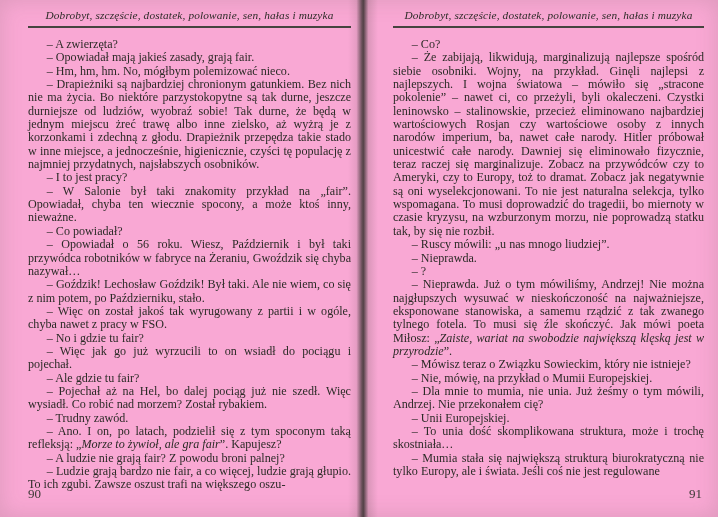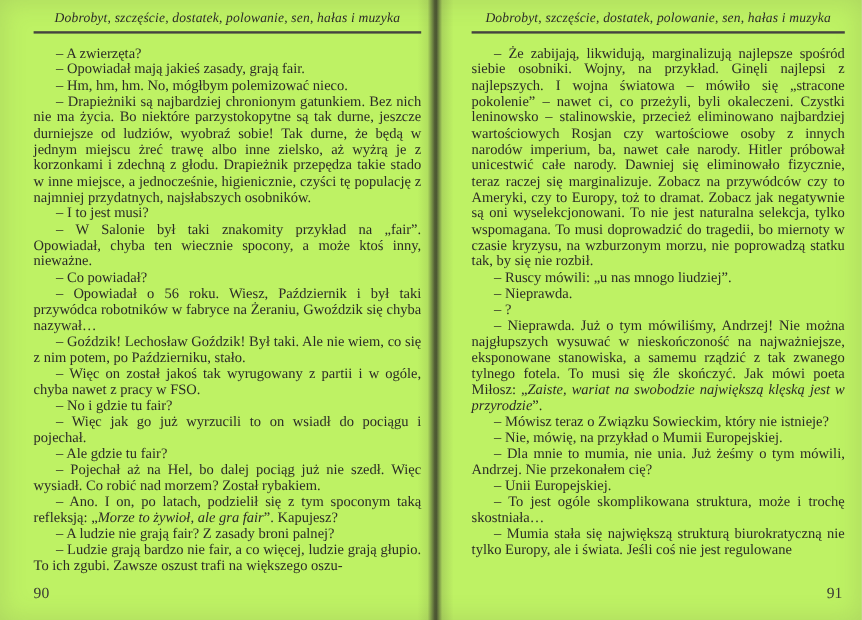--- a/index.html
+++ b/index.html
@@ -3,21 +3,21 @@
 <meta charset="utf-8">
 <style>
   html, body { margin: 0; padding: 0; }
   body { background: #e8e6e0; }
 
   .book {
     position: relative;
     width: 718px;
     height: 517px;
     display: flex;
-    background: #bef264;
+    background: #f9a8d4;
     font-family: "Liberation Serif", "DejaVu Serif", serif;
     color: #2c2b27;
     box-shadow: inset 0 0 22px rgba(90, 84, 70, 0.18);
     overflow: hidden;
   }
 
   .page {
     width: 359px;
     height: 517px;
     position: relative;
@@ -85,53 +85,55 @@
   <div class="page left">
     <div class="page-header">
       <div class="header-text">Dobrobyt, szczęście, dostatek, polowanie, sen, hałas i muzyka</div>
       <div class="header-rule"></div>
     </div>
     <div class="page-body">
         <p class="para"><span>– A zwierzęta?</span></p>
         <p class="para"><span>– Opowiadał mają jakieś zasady, grają fair.</span></p>
         <p class="para"><span>– Hm, hm, hm. No, mógłbym polemizować nieco.</span></p>
         <p class="para"><span>– Drapieżniki są najbardziej chronionym gatunkiem. Bez nich nie ma życia. Bo niektóre parzystokopytne są tak durne, jeszcze durniejsze od ludziów, wyobraź sobie! Tak durne, że będą w jednym miejscu żreć trawę albo inne zielsko, aż wyżrą je z korzonkami i zdechną z głodu. Drapieżnik przepędza takie stado w inne miejsce, a jednocześnie, higienicznie, czyści tę populację z najmniej przydatnych, najsłabszych osobników.</span></p>
-        <p class="para"><span>– I to jest musi?</span></p>
+        <p class="para"><span>– I to jest pracy?</span></p>
         <p class="para"><span>– W Salonie był taki znakomity przykład na „fair”. Opowiadał, chyba ten wiecznie spocony, a może ktoś inny, nieważne.</span></p>
         <p class="para"><span>– Co powiadał?</span></p>
         <p class="para"><span>– Opowiadał o 56 roku. Wiesz, Październik i był taki przywódca robotników w fabryce na Żeraniu, Gwoździk się chyba nazywał…</span></p>
         <p class="para"><span>– Goździk! Lechosław Goździk! Był taki. Ale nie wiem, co się z nim potem, po Październiku, stało.</span></p>
         <p class="para"><span>– Więc on został jakoś tak wyrugowany z partii i w ogóle, chyba nawet z pracy w FSO.</span></p>
         <p class="para"><span>– No i gdzie tu fair?</span></p>
         <p class="para"><span>– Więc jak go już wyrzucili to on wsiadł do pociągu i pojechał.</span></p>
         <p class="para"><span>– Ale gdzie tu fair?</span></p>
         <p class="para"><span>– Pojechał aż na Hel, bo dalej pociąg już nie szedł. Więc wysiadł. Co robić nad morzem? Został rybakiem.</span></p>
+        <p class="para"><span>– Trudny zawód.</span></p>
         <p class="para"><span>– Ano. I on, po latach, podzielił się z tym spoconym taką refleksją: „</span><em>Morze to żywioł, ale gra fair</em><span>”. Kapujesz?</span></p>
-        <p class="para"><span>– A ludzie nie grają fair? Z zasady broni palnej?</span></p>
+        <p class="para"><span>– A ludzie nie grają fair? Z powodu broni palnej?</span></p>
         <p class="para"><span>– Ludzie grają bardzo nie fair, a co więcej, ludzie grają głupio. To ich zgubi. Zawsze oszust trafi na większego oszu-</span></p>
       </div>
     <div class="page-number">90</div>
   </div>
 
   <div class="page right">
     <div class="page-header">
       <div class="header-text">Dobrobyt, szczęście, dostatek, polowanie, sen, hałas i muzyka</div>
       <div class="header-rule"></div>
     </div>
     <div class="page-body">
+        <p class="para"><span>– Co?</span></p>
         <p class="para"><span>– Że zabijają, likwidują, marginalizują najlepsze spośród siebie osobniki. Wojny, na przykład. Ginęli najlepsi z najlepszych. I wojna światowa – mówiło się „stracone pokolenie” – nawet ci, co przeżyli, byli okaleczeni. Czystki leninowsko – stalinowskie, przecież eliminowano najbardziej wartościowych Rosjan czy wartościowe osoby z innych narodów imperium, ba, nawet całe narody. Hitler próbował unicestwić całe narody. Dawniej się eliminowało fizycznie, teraz raczej się marginalizuje. Zobacz na przywódców czy to Ameryki, czy to Europy, toż to dramat. Zobacz jak negatywnie są oni wyselekcjonowani. To nie jest naturalna selekcja, tylko wspomagana. To musi doprowadzić do tragedii, bo miernoty w czasie kryzysu, na wzburzonym morzu, nie poprowadzą statku tak, by się nie rozbił.</span></p>
         <p class="para"><span>– Ruscy mówili: „u nas mnogo liudziej”.</span></p>
         <p class="para"><span>– Nieprawda.</span></p>
         <p class="para"><span>– ?</span></p>
         <p class="para"><span>– Nieprawda. Już o tym mówiliśmy, Andrzej! Nie można najgłupszych wysuwać w nieskończoność na najważniejsze, eksponowane stanowiska, a samemu rządzić z tak zwanego tylnego fotela. To musi się źle skończyć. Jak mówi poeta Miłosz: „</span><em>Zaiste, wariat na swobodzie największą klęską jest w przyrodzie</em><span>”.</span></p>
         <p class="para"><span>– Mówisz teraz o Związku Sowieckim, który nie istnieje?</span></p>
         <p class="para"><span>– Nie, mówię, na przykład o Mumii Europejskiej.</span></p>
         <p class="para"><span>– Dla mnie to mumia, nie unia. Już żeśmy o tym mówili, Andrzej. Nie przekonałem cię?</span></p>
         <p class="para"><span>– Unii Europejskiej.</span></p>
-        <p class="para"><span>– To jest ogóle skomplikowana struktura, może i trochę skostniała…</span></p>
+        <p class="para"><span>– To unia dość skomplikowana struktura, może i trochę skostniała…</span></p>
         <p class="para"><span>– Mumia stała się największą strukturą biurokratyczną nie tylko Europy, ale i świata. Jeśli coś nie jest regulowane</span></p>
       </div>
     <div class="page-number">91</div>
   </div>
 
   <div class="gutter-shadow"></div>
 
 </div>
 
 </body></html>

